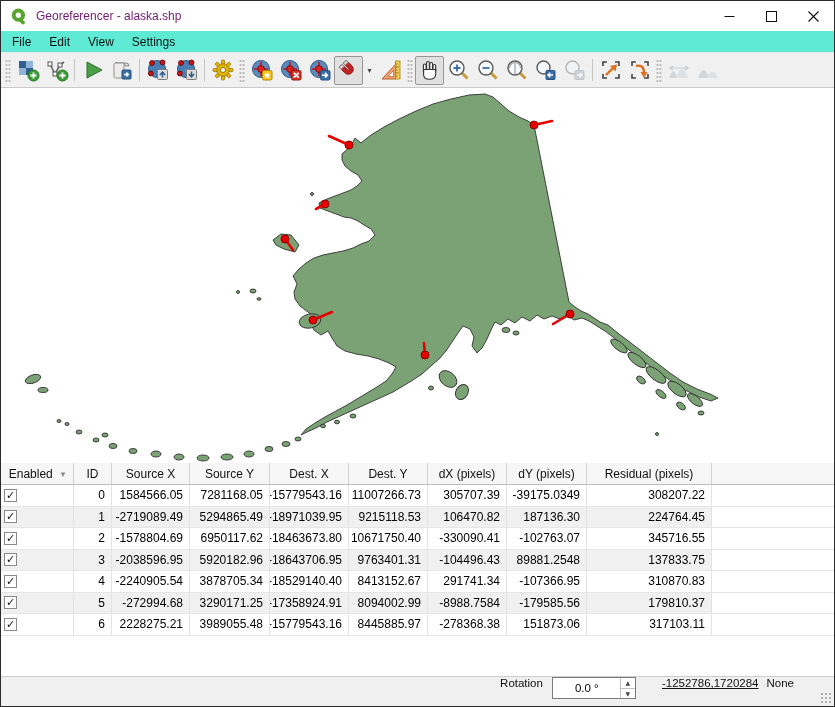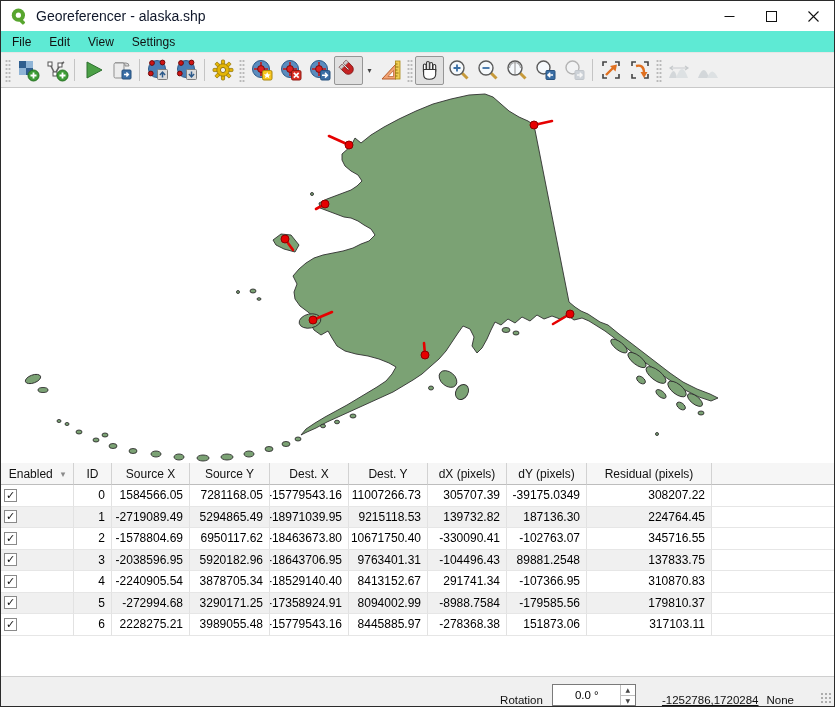--- a/index.html
+++ b/index.html
@@ -7,21 +7,21 @@
   .window {
     width:835px; height:707px; background:#ffffff;
     border:1px solid #2b2b2b;
     font-family:"Liberation Sans","DejaVu Sans",sans-serif;
     font-size:12px; color:#1a1a1a;
     display:flex; flex-direction:column; overflow:hidden;
   }
   
   .titlebar { height:30px; background:#ffffff; display:flex; align-items:center; flex:0 0 auto; }
   .titlebar .appicon { width:18px; height:18px; margin:0 8px 0 9px; }
-  .titlebar .title { font-size:14px; color:#0f172a; }
+  .titlebar .title { font-size:12px; color:#701a75; }
   .titlebar .spacer { flex:1; }
   .caption-btn { width:42px; height:30px; display:flex; align-items:center; justify-content:center; }
   .caption-btn svg { display:block; }
   
   .menubar { height:22px; background:#5eead4; display:flex; align-items:center; padding-left:2px; flex:0 0 auto; border-bottom:1px solid #e6e6e6;}
   .menu-item { padding:3px 9px; color:#111; }
   
   .toolbar { height:35px; background:#f0f0f0; display:flex; align-items:center; flex:0 0 auto; border-bottom:1px solid #c9c9c9; padding-left:2px;}
   .grip { width:6px; height:24px; margin:0 2px;
     background-image:radial-gradient(circle, #b9b9b9 1px, transparent 1.2px);
@@ -56,21 +56,21 @@
   .gcp-row.alt { background:#f0f0f0; }
   .cell { display:flex; align-items:center; justify-content:flex-end; padding-right:6px;
     border-right:1px solid #e2e2e2; border-bottom:1px solid #e6e6e6; overflow:hidden; white-space:nowrap; color:#000;}
   .cell.checkcell { justify-content:flex-start; padding-left:3px; }
   .cell.filler { border-right:none; background:#ffffff; }
   .checkbox { width:13px; height:13px; background:#fff; border:1px solid #8a8a8a;
     display:flex; align-items:center; justify-content:center;
     font-family:"DejaVu Sans",sans-serif; font-size:11px; font-weight:bold; color:#111; line-height:1;}
   
   .statusbar { height:30px; background:#f0f0f0; border-top:1px solid #cfcfcf;
-    display:flex; align-items:flex-end; flex:0 0 auto; padding:0 8px; position:relative; font-size:11.5px;}
+    display:flex; align-items:flex-start; flex:0 0 auto; padding:0 8px; position:relative; font-size:11.5px;}
   .sb-spacer { flex:1; }
   .rot-label { margin-right:9px; color:#111; }
   .spinbox { width:84px; height:22px; background:#fff; border:1px solid #7a7a7a; display:flex; align-items:stretch; margin-right:26px;}
   .spin-val { flex:1; display:flex; align-items:center; padding-left:22px; color:#000;}
   .spin-btns { width:15px; border-left:1px solid #bfbfbf; display:flex; flex-direction:column; }
   .spin-btns div { flex:1; display:flex; align-items:center; justify-content:center; font-size:6px; color:#444; font-family:"DejaVu Sans",sans-serif;}
   .spin-btns div:first-child { border-bottom:1px solid #bfbfbf; }
   .sb-text { color:#111; }
   .sb-transform { margin-right:18px; }
   .sb-coords { margin-right:8px;text-decoration:underline; }
@@ -443,21 +443,21 @@
         </div>
         <div class="grid gcp-row alt">
           <div class="cell checkcell">
             <span class="checkbox">✓</span>
           </div>
           <div class="cell">1</div>
           <div class="cell">-2719089.49</div>
           <div class="cell">5294865.49</div>
           <div class="cell">-18971039.95</div>
           <div class="cell">9215118.53</div>
-          <div class="cell">139732.82</div>
+          <div class="cell">106470.82</div>
           <div class="cell">187136.30</div>
           <div class="cell">224764.45</div>
           <div class="cell filler"></div>
         </div>
         <div class="grid gcp-row">
           <div class="cell checkcell">
             <span class="checkbox">✓</span>
           </div>
           <div class="cell">2</div>
           <div class="cell">-1578804.69</div>

